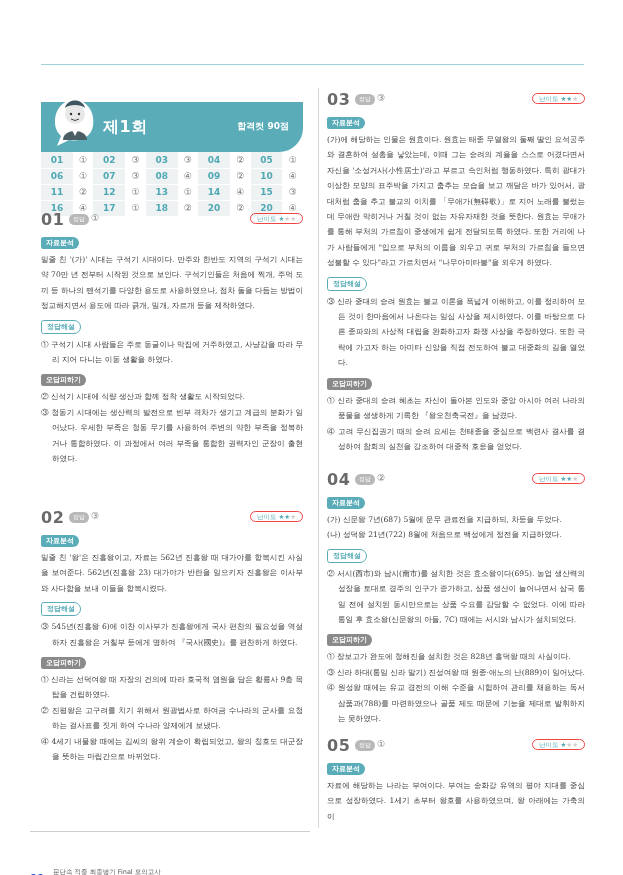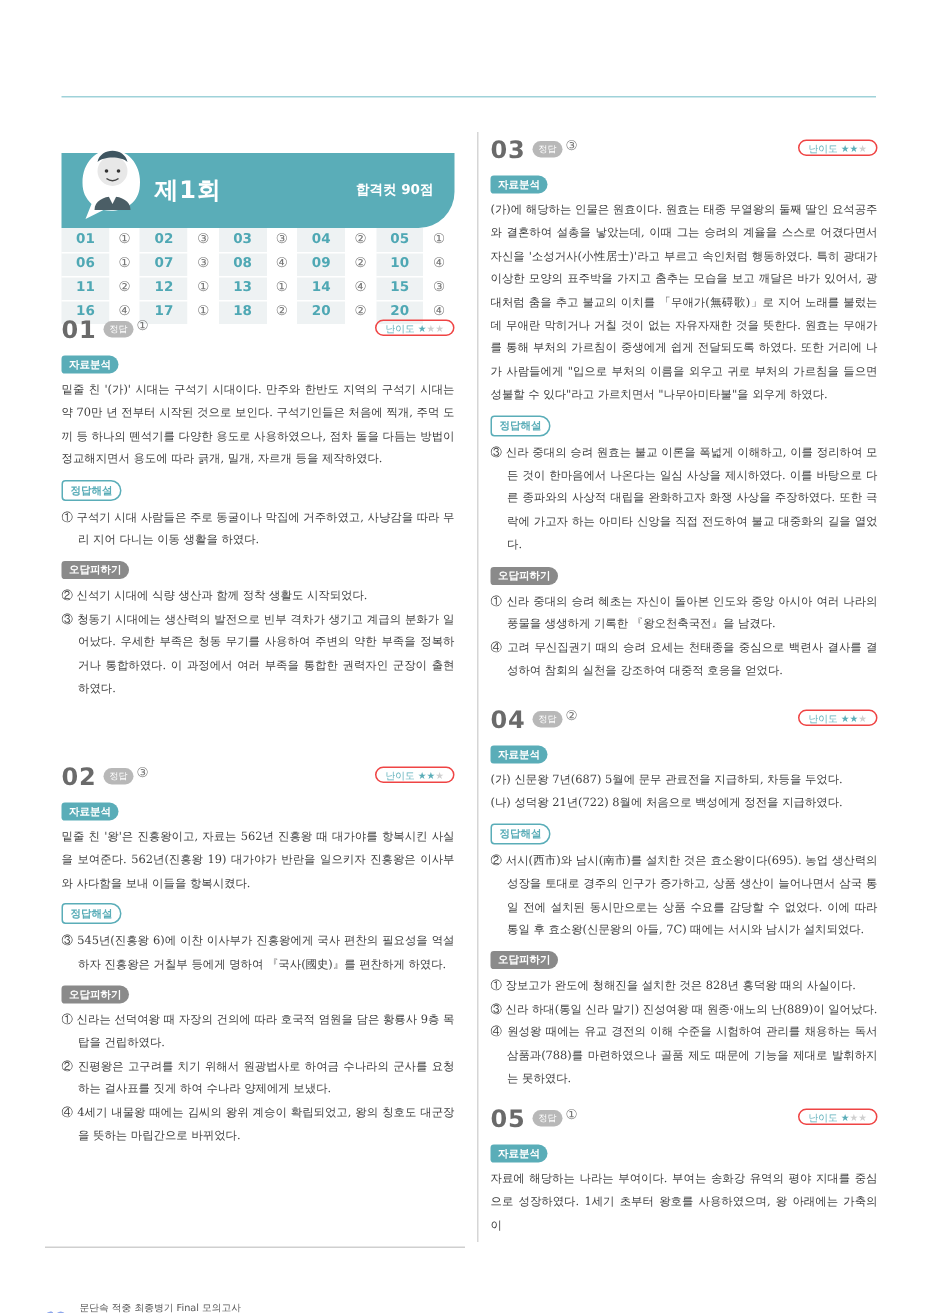--- a/index.html
+++ b/index.html
@@ -140,21 +140,21 @@
   </div>
 
   <div class="q" style="top:420px;">
     <div class="q-head">
       <span class="q-num">02</span>
       <span class="q-tag">정답</span>
       <span class="q-ans">③</span>
       <span class="q-level"><span>난이도</span> <span class="star-on">★★</span><span class="star-off">★</span></span>
     </div>
     <span class="lbl lbl-data">자료분석</span>
-    <p class="para">밑줄 친 '왕'은 진흥왕이고, 자료는 562년 진흥왕 때 대가야를 항복시킨 사실을 보여준다. 562년(진흥왕 19) 대가야가 반란을 일으키자 진흥왕은 이사부와 사다함을 보내 이들을 항복시켰다.</p>
+    <p class="para">밑줄 친 '왕'은 진흥왕이고, 자료는 562년 진흥왕 때 대가야를 항복시킨 사실을 보여준다. 562년(진흥왕 23) 대가야가 반란을 일으키자 진흥왕은 이사부와 사다함을 보내 이들을 항복시켰다.</p>
     <span class="lbl lbl-correct">정답해설</span>
     <p class="item">③ 545년(진흥왕 6)에 이찬 이사부가 진흥왕에게 국사 편찬의 필요성을 역설하자 진흥왕은 거칠부 등에게 명하여 『국사(國史)』를 편찬하게 하였다.</p>
     <span class="lbl lbl-wrong">오답피하기</span>
     <p class="item">① 신라는 선덕여왕 때 자장의 건의에 따라 호국적 염원을 담은 황룡사 9층 목탑을 건립하였다.</p>
     <p class="item">② 진평왕은 고구려를 치기 위해서 원광법사로 하여금 수나라의 군사를 요청하는 걸사표를 짓게 하여 수나라 양제에게 보냈다.</p>
     <p class="item">④ 4세기 내물왕 때에는 김씨의 왕위 계승이 확립되었고, 왕의 칭호도 대군장을 뜻하는 마립간으로 바뀌었다.</p>
   </div>
 </div>
 
 <div class="col col-right">

